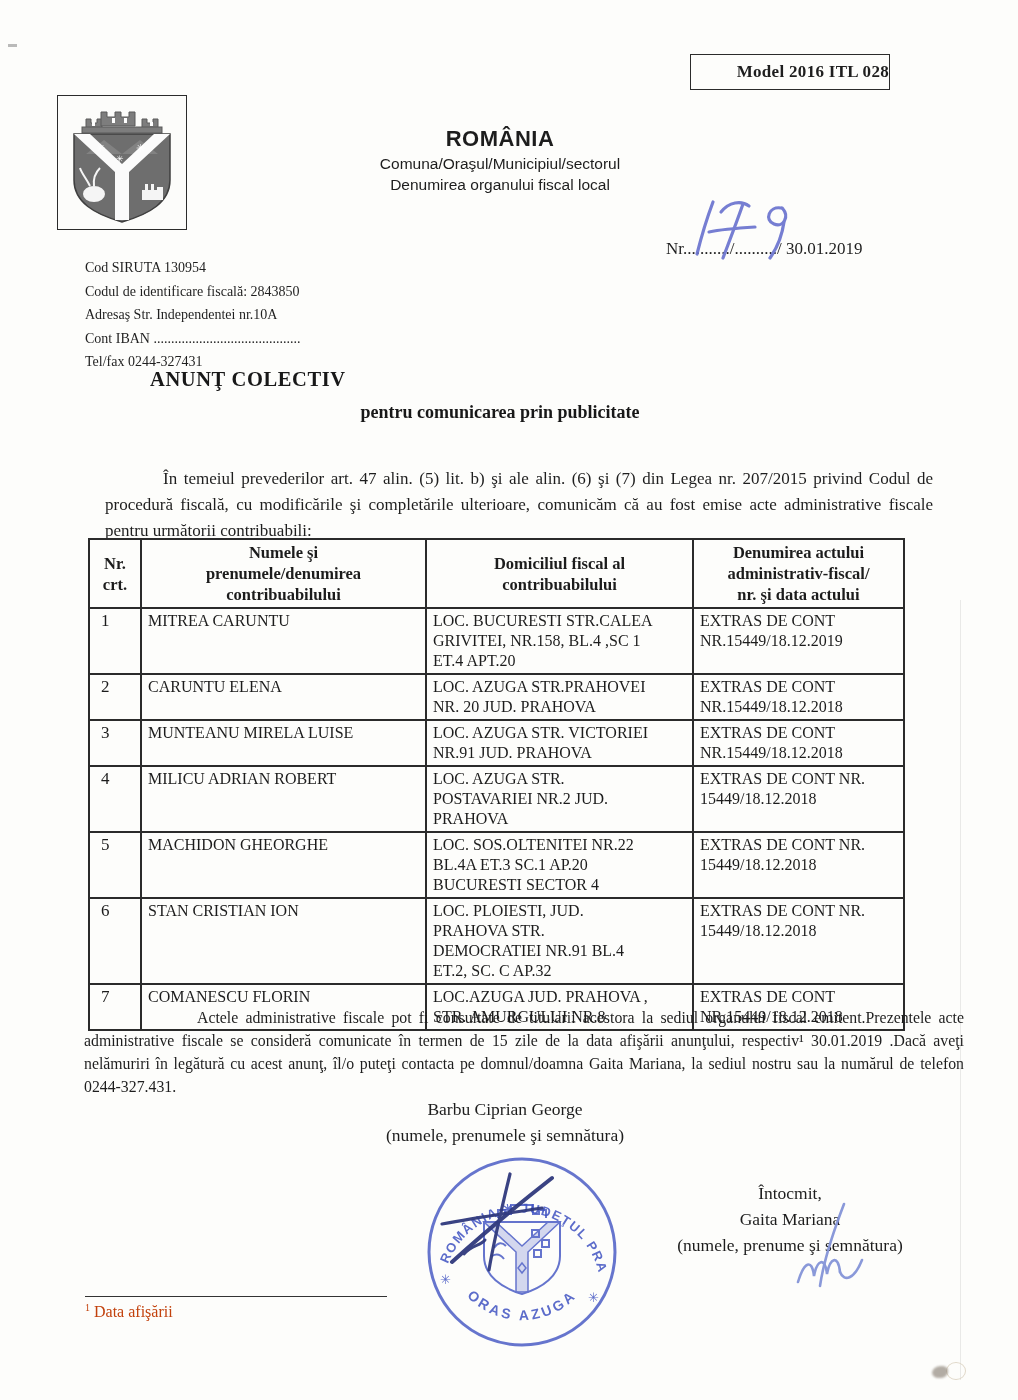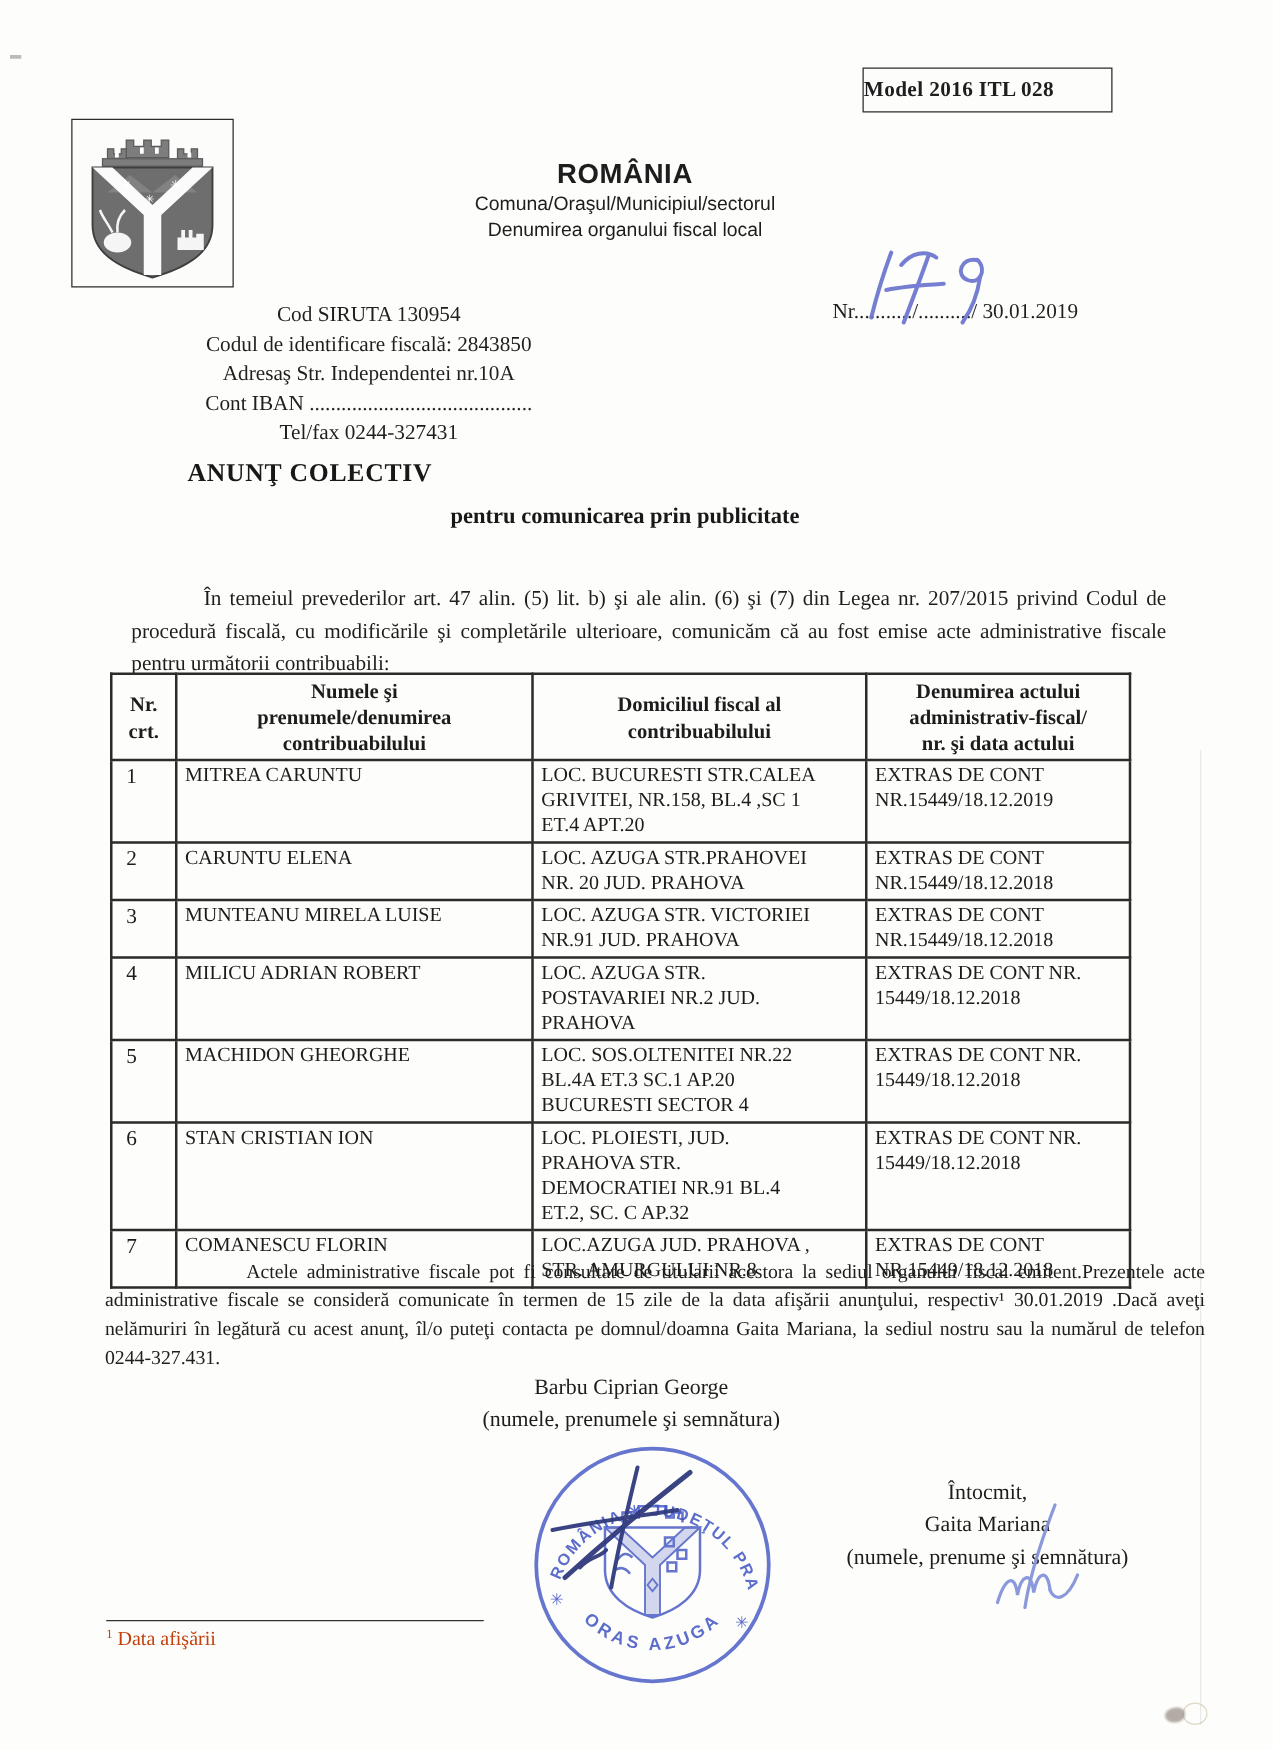--- a/index.html
+++ b/index.html
@@ -6,39 +6,39 @@
   body{
     width:1018px;height:1400px;position:relative;overflow:hidden;
     background:#fdfdfb;color:#222;
     font-family:"Liberation Serif", serif;
   }
   .abs{position:absolute;}
 
   
   .model-box{
     left:690px;top:54px;width:198px;height:34px;
-    border:1.5px solid #2b2b2b;display:flex;align-items:center;justify-content:flex-start;
+    border:1.5px solid #2b2b2b;display:flex;align-items:center;justify-content:flex-end;
     font-weight:bold;font-size:17px;letter-spacing:.3px;color:#1e1e1e;
   }
 
   
   .arms-box{
     left:57px;top:95px;width:128px;height:133px;
     border:1.5px solid #2b2b2b;background:#fcfcfa;
     display:flex;align-items:center;justify-content:center;
   }
 
   
   .header-center{left:150px;top:126px;width:700px;text-align:center;
     font-family:"Liberation Sans", sans-serif;color:#1d1d1d;}
   .header-center .country{font-size:22px;font-weight:bold;letter-spacing:.5px;}
   .header-center .sub{font-size:15.5px;font-weight:normal;margin-top:3px;}
 
   
-  .info-block{left:85px;top:240px;width:420px;font-size:17px;line-height:23.5px;color:#1f1f1f;text-align:center;}
+  .info-block{left:85px;top:256px;width:420px;font-size:14px;line-height:23.5px;color:#1f1f1f;}
 
   
   .nr-line{left:666px;top:239px;font-size:17px;color:#1f1f1f;white-space:nowrap;}
   .hand-179{left:683px;top:196px;}
 
   
   .title-main{left:150px;top:368px;width:700px;
     font-size:20.5px;font-weight:bold;letter-spacing:.6px;color:#181818;}
   .title-sub{left:150px;top:402px;width:700px;text-align:center;
     font-size:18px;font-weight:bold;color:#181818;}

